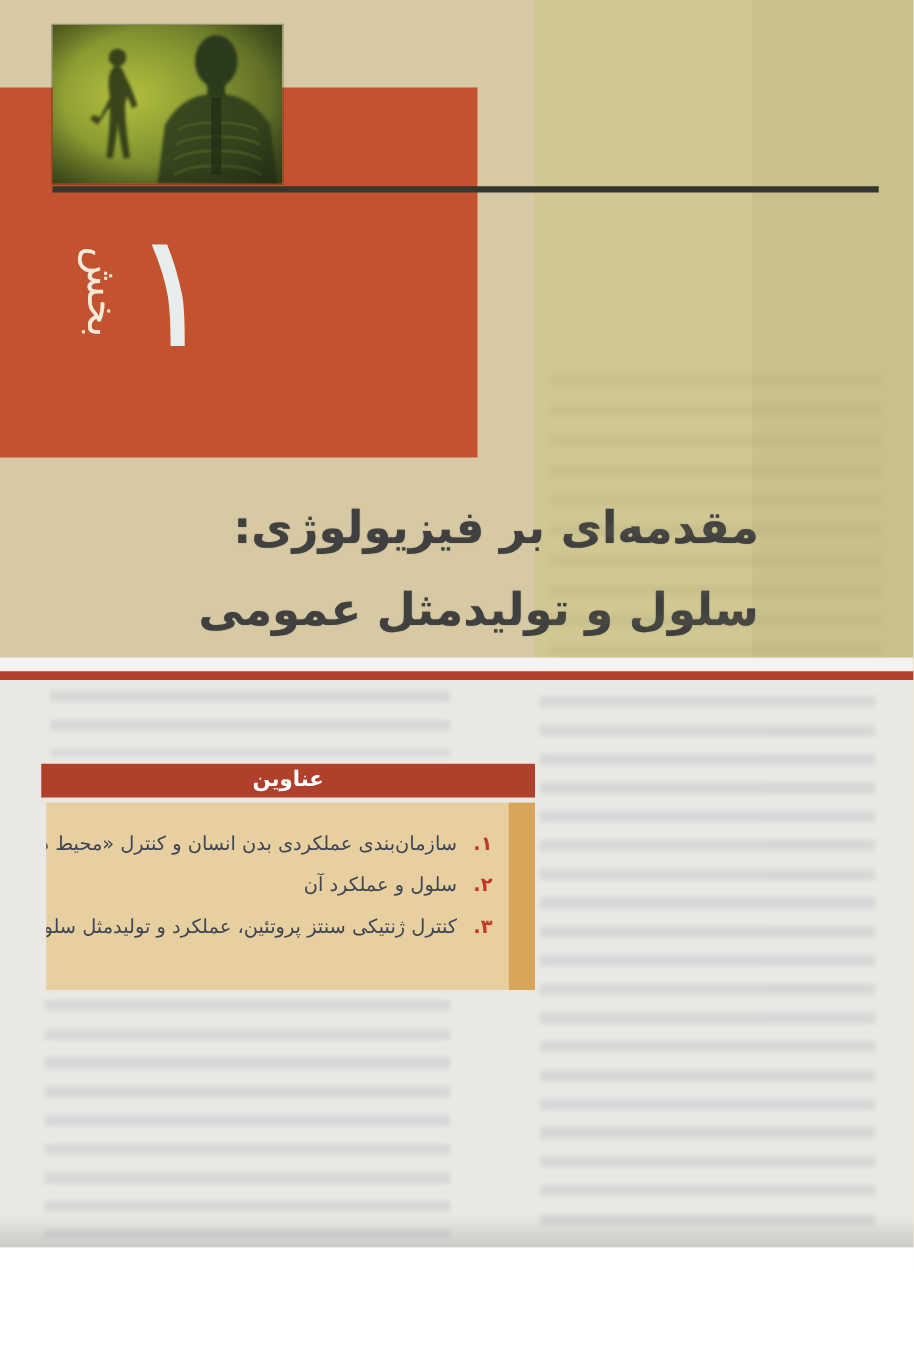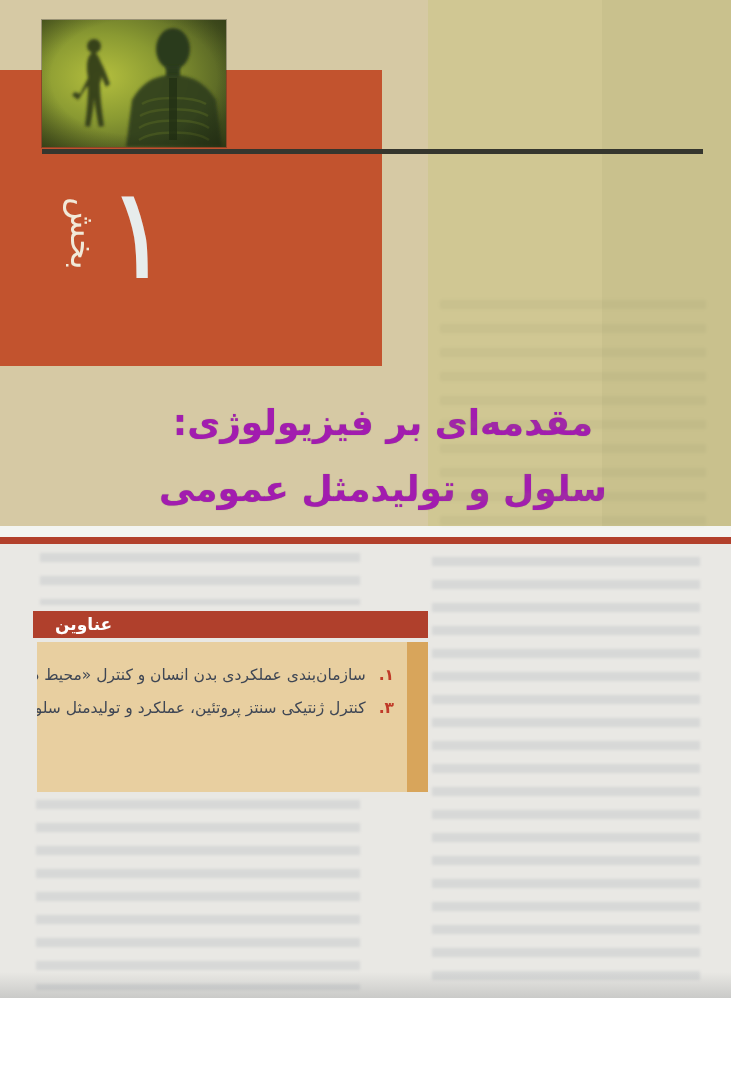--- a/index.html
+++ b/index.html
@@ -19,37 +19,37 @@
   .hero { position:absolute; left:42px; top:20px; width:184px; height:127px; box-shadow:0 0 0 1px rgba(40,40,30,.35); }
   .hero svg { display:block; width:100%; height:100%; }
 
   .rule-dark { position:absolute; left:42px; top:149px; width:661px; height:5px; background:#35362e; }
 
   .bakhsh-wrap { position:absolute; left:26px; top:214px; width:112px; text-align:center;
     transform:rotate(90deg); color:#f1ead9; font-size:33px; letter-spacing:11px; font-weight:400; }
 
   .num-one { position:absolute; left:104px; top:170px; font-size:128px; line-height:1; color:#e7ecec; }
 
-  .title { position:absolute; right:124px; top:390px; direction:rtl; text-align:center;
-    color:#a21caf; font-size:36px; font-weight:bold; line-height:66px; letter-spacing:.5px;
+  .title { position:absolute; right:124px; top:390px; direction:rtl; text-align:right;
+    color:#404040; font-size:36px; font-weight:bold; line-height:66px; letter-spacing:.5px;
     text-shadow:0 0 1px rgba(48,45,38,.4); }
 
   .white-band { position:absolute; left:0; top:526px; width:731px; height:12px; background:#f3f4f1; }
   .red-rule   { position:absolute; left:0; top:537px; width:731px; height:7px; background:#b2402b; }
 
   .lower { position:absolute; left:0; top:544px; width:731px; height:454px; background:#e9e8e4; }
 
   
   .ghost { position:absolute; filter:blur(1.7px); opacity:.5;
     background-image:repeating-linear-gradient(to bottom, rgba(120,132,148,.32) 0 9px, transparent 9px 23px); }
   .ghost.faint { opacity:.22; background-image:repeating-linear-gradient(to bottom, rgba(140,140,100,.5) 0 9px, transparent 9px 24px); }
 
   .topics-header { position:absolute; left:33px; top:611px; width:395px; height:27px;
     background:#b0402c; color:#fff; font-size:17px; font-weight:bold; line-height:27px;
-    padding:0 22px; text-align:left; direction:rtl; }
+    padding:0 0; text-align:center; direction:rtl; }
   .topics-box { position:absolute; left:37px; top:642px; width:391px; height:150px; background:#e8cfa0; overflow:hidden; }
   .topics-strip { position:absolute; right:0; top:0; width:21px; height:150px; background:#d8a55b; }
   .topics-list { position:absolute; right:34px; left:10px; top:24px; direction:rtl; text-align:right; }
   .topic-item { margin-bottom:15px; font-size:15.5px; color:#3e4654; white-space:nowrap; }
   .topic-num { color:#c03a28; font-weight:bold; margin-left:13px; }
 
   
   .footer { position:absolute; left:0; top:998px; width:731px; height:82px; background:#ffffff; }
 </style>
 </head>
@@ -121,20 +121,21 @@
     <div class="ghost faint" style="left:440px; top:300px; width:266px; height:226px;"></div>
     <div class="ghost" style="left:432px; top:557px; width:268px; height:430px;"></div>
     <div class="ghost" style="left:40px; top:553px; width:320px; height:52px;"></div>
     <div class="ghost" style="left:36px; top:800px; width:324px; height:190px;"></div>
 
     <div class="topics-header">عناوین</div>
     <div class="topics-box">
       <div class="topics-strip"></div>
       <div class="topics-list">
           <div class="topic-item"><span class="topic-num">۱.</span><span>سازمان‌بندی عملکردی بدن انسان و کنترل «محیط داخلی»</span></div>
+          <div class="topic-item"><span class="topic-num">۲.</span><span>سلول و عملکرد آن</span></div>
           <div class="topic-item"><span class="topic-num">۳.</span><span>کنترل ژنتیکی سنتز پروتئین، عملکرد و تولیدمثل سلولی</span></div>
         </div>
     </div>
 
     <div class="photo-bottom-shade"></div>
   </div>
 
   <div class="footer">
 
     

